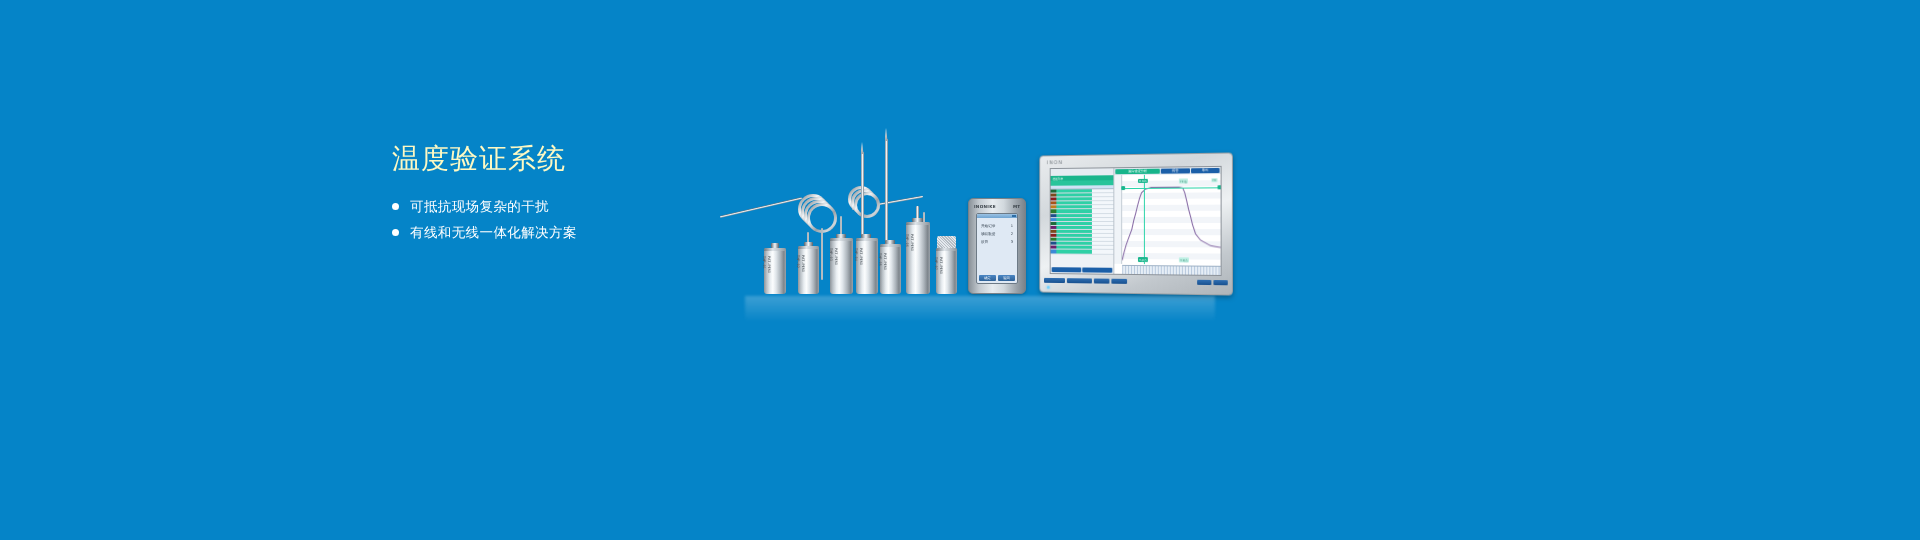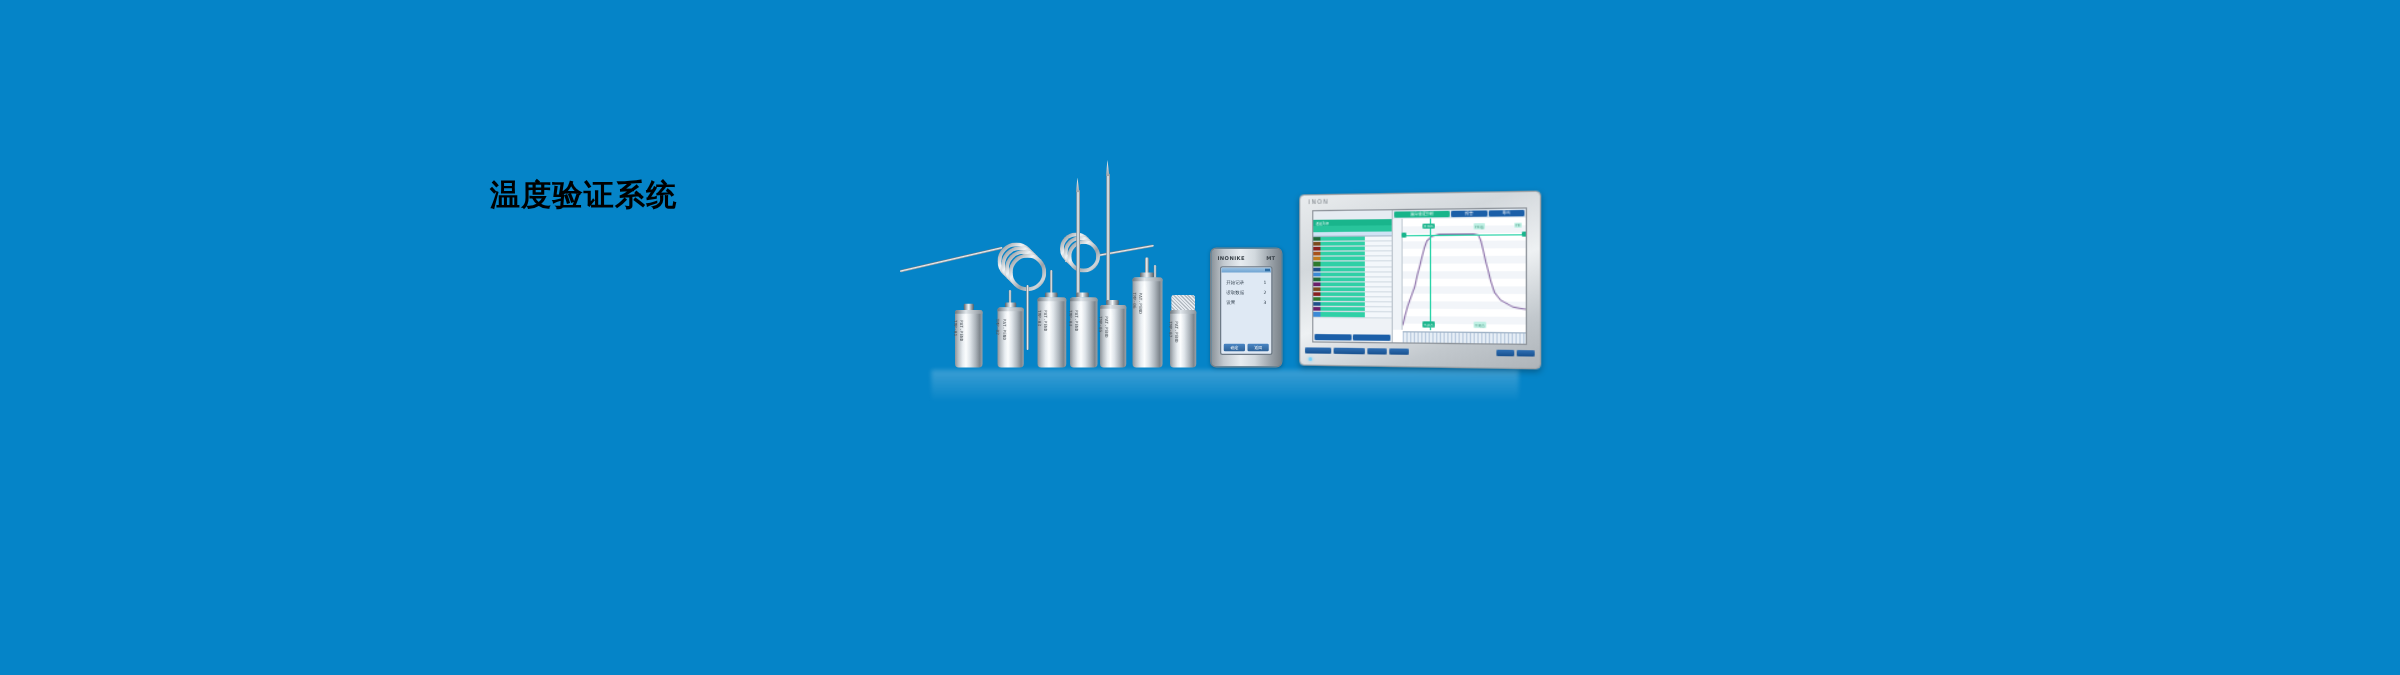--- a/index.html
+++ b/index.html
@@ -7,21 +7,21 @@
   body {
     background:#0584c8;
     font-family:"DejaVu Sans","Liberation Sans",sans-serif;
     position:relative;
   }
   .banner { position:absolute; inset:0; background:#0584c8; overflow:hidden; }
 
   
   .copy { position:absolute; left:392px; top:142px; width:420px; }
   .headline {
-    font-size:24px; font-weight:bold; color:#000000;
+    font-size:28px; font-weight:normal; color:#fef9c3;
     letter-spacing:1px; line-height:1.2; white-space:nowrap;
   }
   .subhead {
     margin-top:17px; font-size:13.5px; color:#eaf6ff;
     letter-spacing:.4px; white-space:nowrap; font-weight:normal;
   }
   .bullets { margin-top:18px; }
   .bullet { display:flex; align-items:center; height:26px; margin-bottom:0px; }
   .bullet + .bullet { margin-top:0px; }
   .dot {
@@ -183,20 +183,28 @@
   }
 </style>
 </head>
 <body>
 
 <div class="banner">
 
   <div class="copy">
     <div class="headline">温度验证系统</div>
     <div class="bullets">
+      <div class="bullet">
+        <span class="dot"></span>
+        <span class="btxt">可抵抗现场复杂的干扰</span>
+      </div>
+      <div class="bullet">
+        <span class="dot"></span>
+        <span class="btxt">有线和无线一体化解决方案</span>
+      </div>
     </div>
   </div>
 
   <div class="photo">
 
     <div class="coil-wrap" style="left:20px; top:72px; width:140px; height:50px;">
       <div class="wire" style="left:0px; top:24px; width:84px; transform:rotate(-13deg); transform-origin:left center;"></div>
       <div class="coil-ring" style="left:78px; top:2px; width:30px; height:30px;"></div>
       <div class="coil-ring" style="left:81px; top:5px; width:30px; height:30px;"></div>
       <div class="coil-ring" style="left:84px; top:8px; width:30px; height:30px;"></div>

